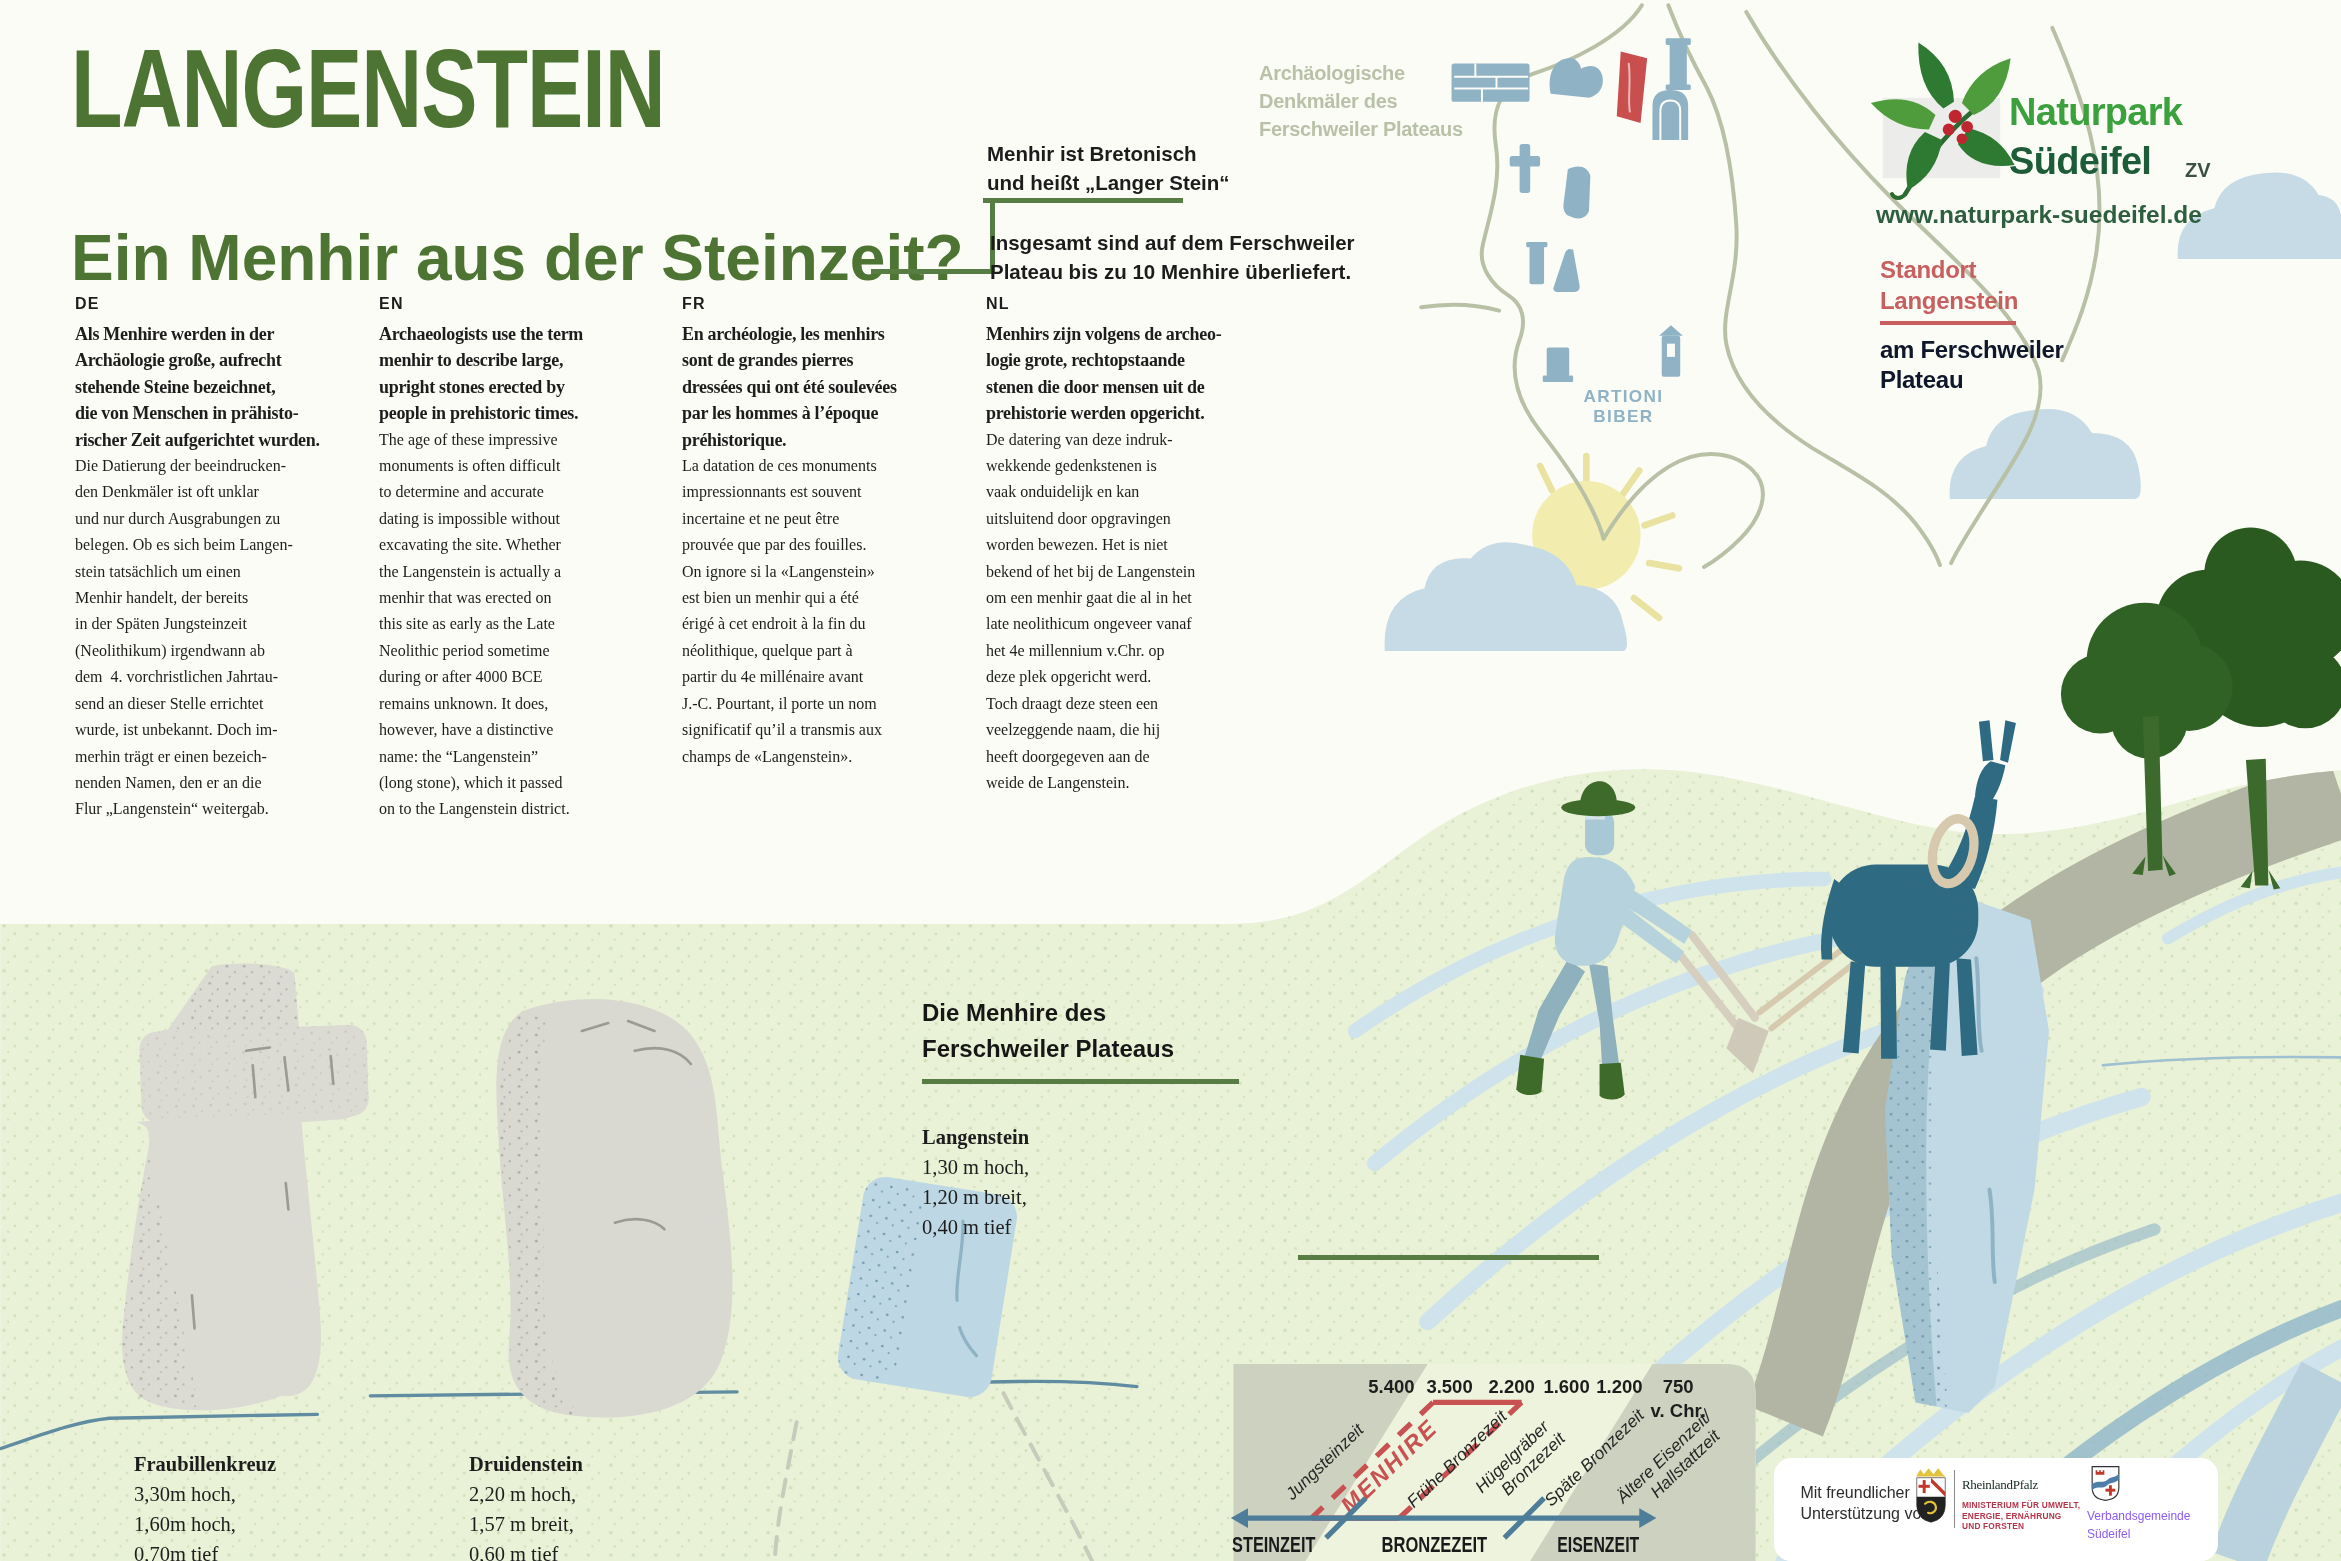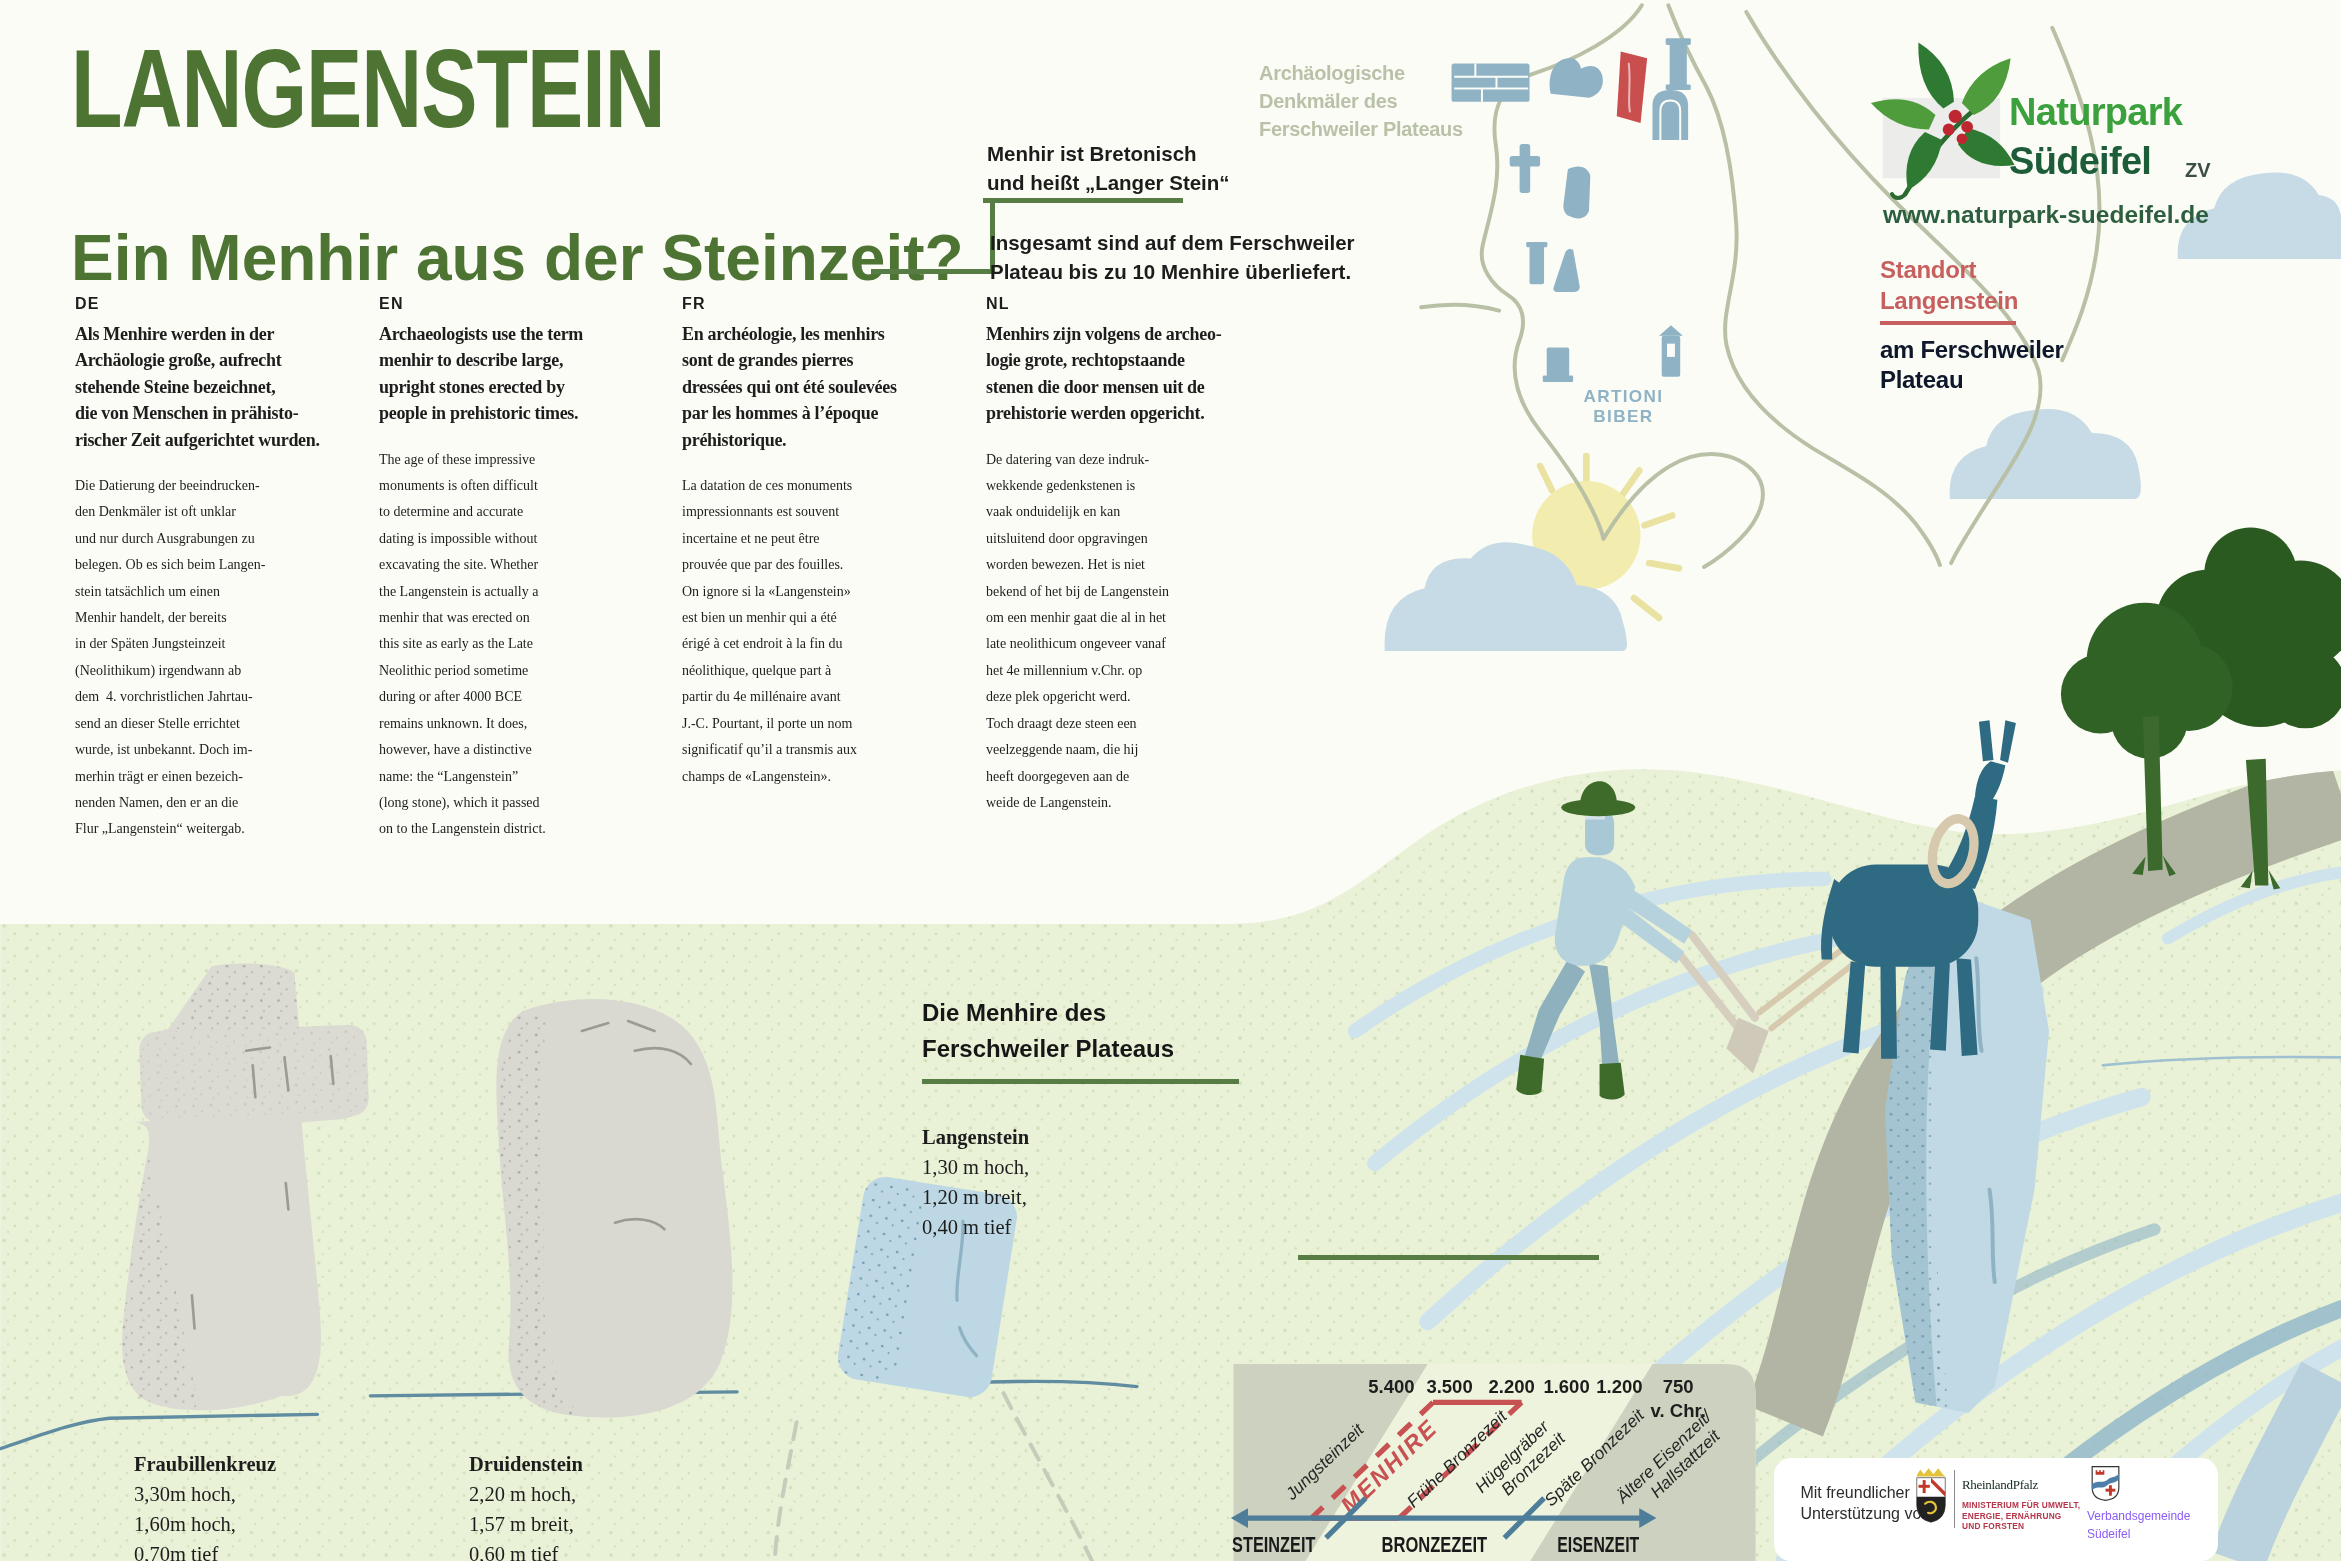--- a/index.html
+++ b/index.html
@@ -12,21 +12,21 @@
          transform:scaleX(.76);transform-origin:left top;white-space:nowrap;line-height:1;}
   .subtitle{font-size:64px;font-weight:bold;color:#4e7434;white-space:nowrap;line-height:1;}
   .callout{font-size:20.5px;font-weight:bold;line-height:29px;color:#1c1c1c;}
   .greenline{background:#577d45;}
   .redline{background:#c75f5f;}
   .maplabel{font-size:20px;font-weight:bold;line-height:28px;color:#b9c2a8;letter-spacing:-0.3px;}
   .col{width:299px;}
   .lang{font-size:16px;font-weight:bold;letter-spacing:1.3px;color:#1d1d1d;}
   .lead{font-family:"Liberation Serif",serif;font-size:18px;font-weight:bold;line-height:26.4px;
         letter-spacing:-0.3px;margin-top:8px;}
-  .bodytxt{font-family:"Liberation Serif",serif;font-size:14px;line-height:26.4px;margin-top:20px;}
+  .bodytxt{font-family:"Liberation Serif",serif;font-size:16px;line-height:26.4px;margin-top:0;}
   .brandname1{font-size:38px;font-weight:bold;color:#3ba13d;letter-spacing:-0.7px;line-height:1;}
   .brandname2{font-size:38px;font-weight:bold;color:#1d5c39;letter-spacing:-0.7px;line-height:1;}
   .brandzv{font-size:20px;font-weight:bold;color:#3c4f45;}
   .website{font-size:24.5px;font-weight:bold;color:#2d5f3f;}
   .loc-red{font-size:24px;font-weight:bold;color:#c75f5f;line-height:30px;letter-spacing:-0.3px;}
   .loc-green{font-size:24px;font-weight:bold;color:#0f172a;line-height:30px;letter-spacing:-0.3px;}
   .panelhead{font-size:24px;font-weight:bold;line-height:36px;color:#161616;}
   .stonename{font-family:"Liberation Serif",serif;font-size:20.5px;font-weight:bold;line-height:30px;}
   .stonedims{font-family:"Liberation Serif",serif;font-size:20.5px;line-height:30px;}
   .flurnote{font-size:24.5px;font-weight:bold;line-height:32px;color:#191919;letter-spacing:-0.3px;
@@ -360,21 +360,21 @@
       <g fill="#bf2730">
         <circle cx="168" cy="140" r="10"></circle>
           <circle cx="186" cy="156" r="9"></circle>
           <circle cx="158" cy="160" r="9"></circle>
           <circle cx="178" cy="174" r="8"></circle>
       </g>
     </svg>
     <div class="abs brandname1" style="left:165px;top:69px;">Naturpark</div>
     <div class="abs brandname2" style="left:165px;top:118px;">Südeifel</div>
     <div class="abs brandzv" style="left:341px;top:135px;">ZV</div>
-    <div class="abs website" style="left:39px;top:177px;">www.naturpark-suedeifel.de</div>
+    <div class="abs website" style="left:32px;top:177px;">www.naturpark-suedeifel.de</div>
     <div class="abs loc-red" style="left:36px;top:231px;">Standort</div>
     <div class="abs loc-red" style="left:36px;top:262px;">Langenstein</div>
     <div class="abs redline" style="left:36px;top:297px;width:136px;height:4px;"></div>
     <div class="abs loc-green" style="left:36px;top:311px;">am Ferschweiler</div>
     <div class="abs loc-green" style="left:36px;top:341px;">Plateau</div>
   </div>
 
   <div class="abs col" style="left:75px;top:295px;">
     <div class="lang">DE</div>
     <div class="lead ml">Als Menhire werden in der

